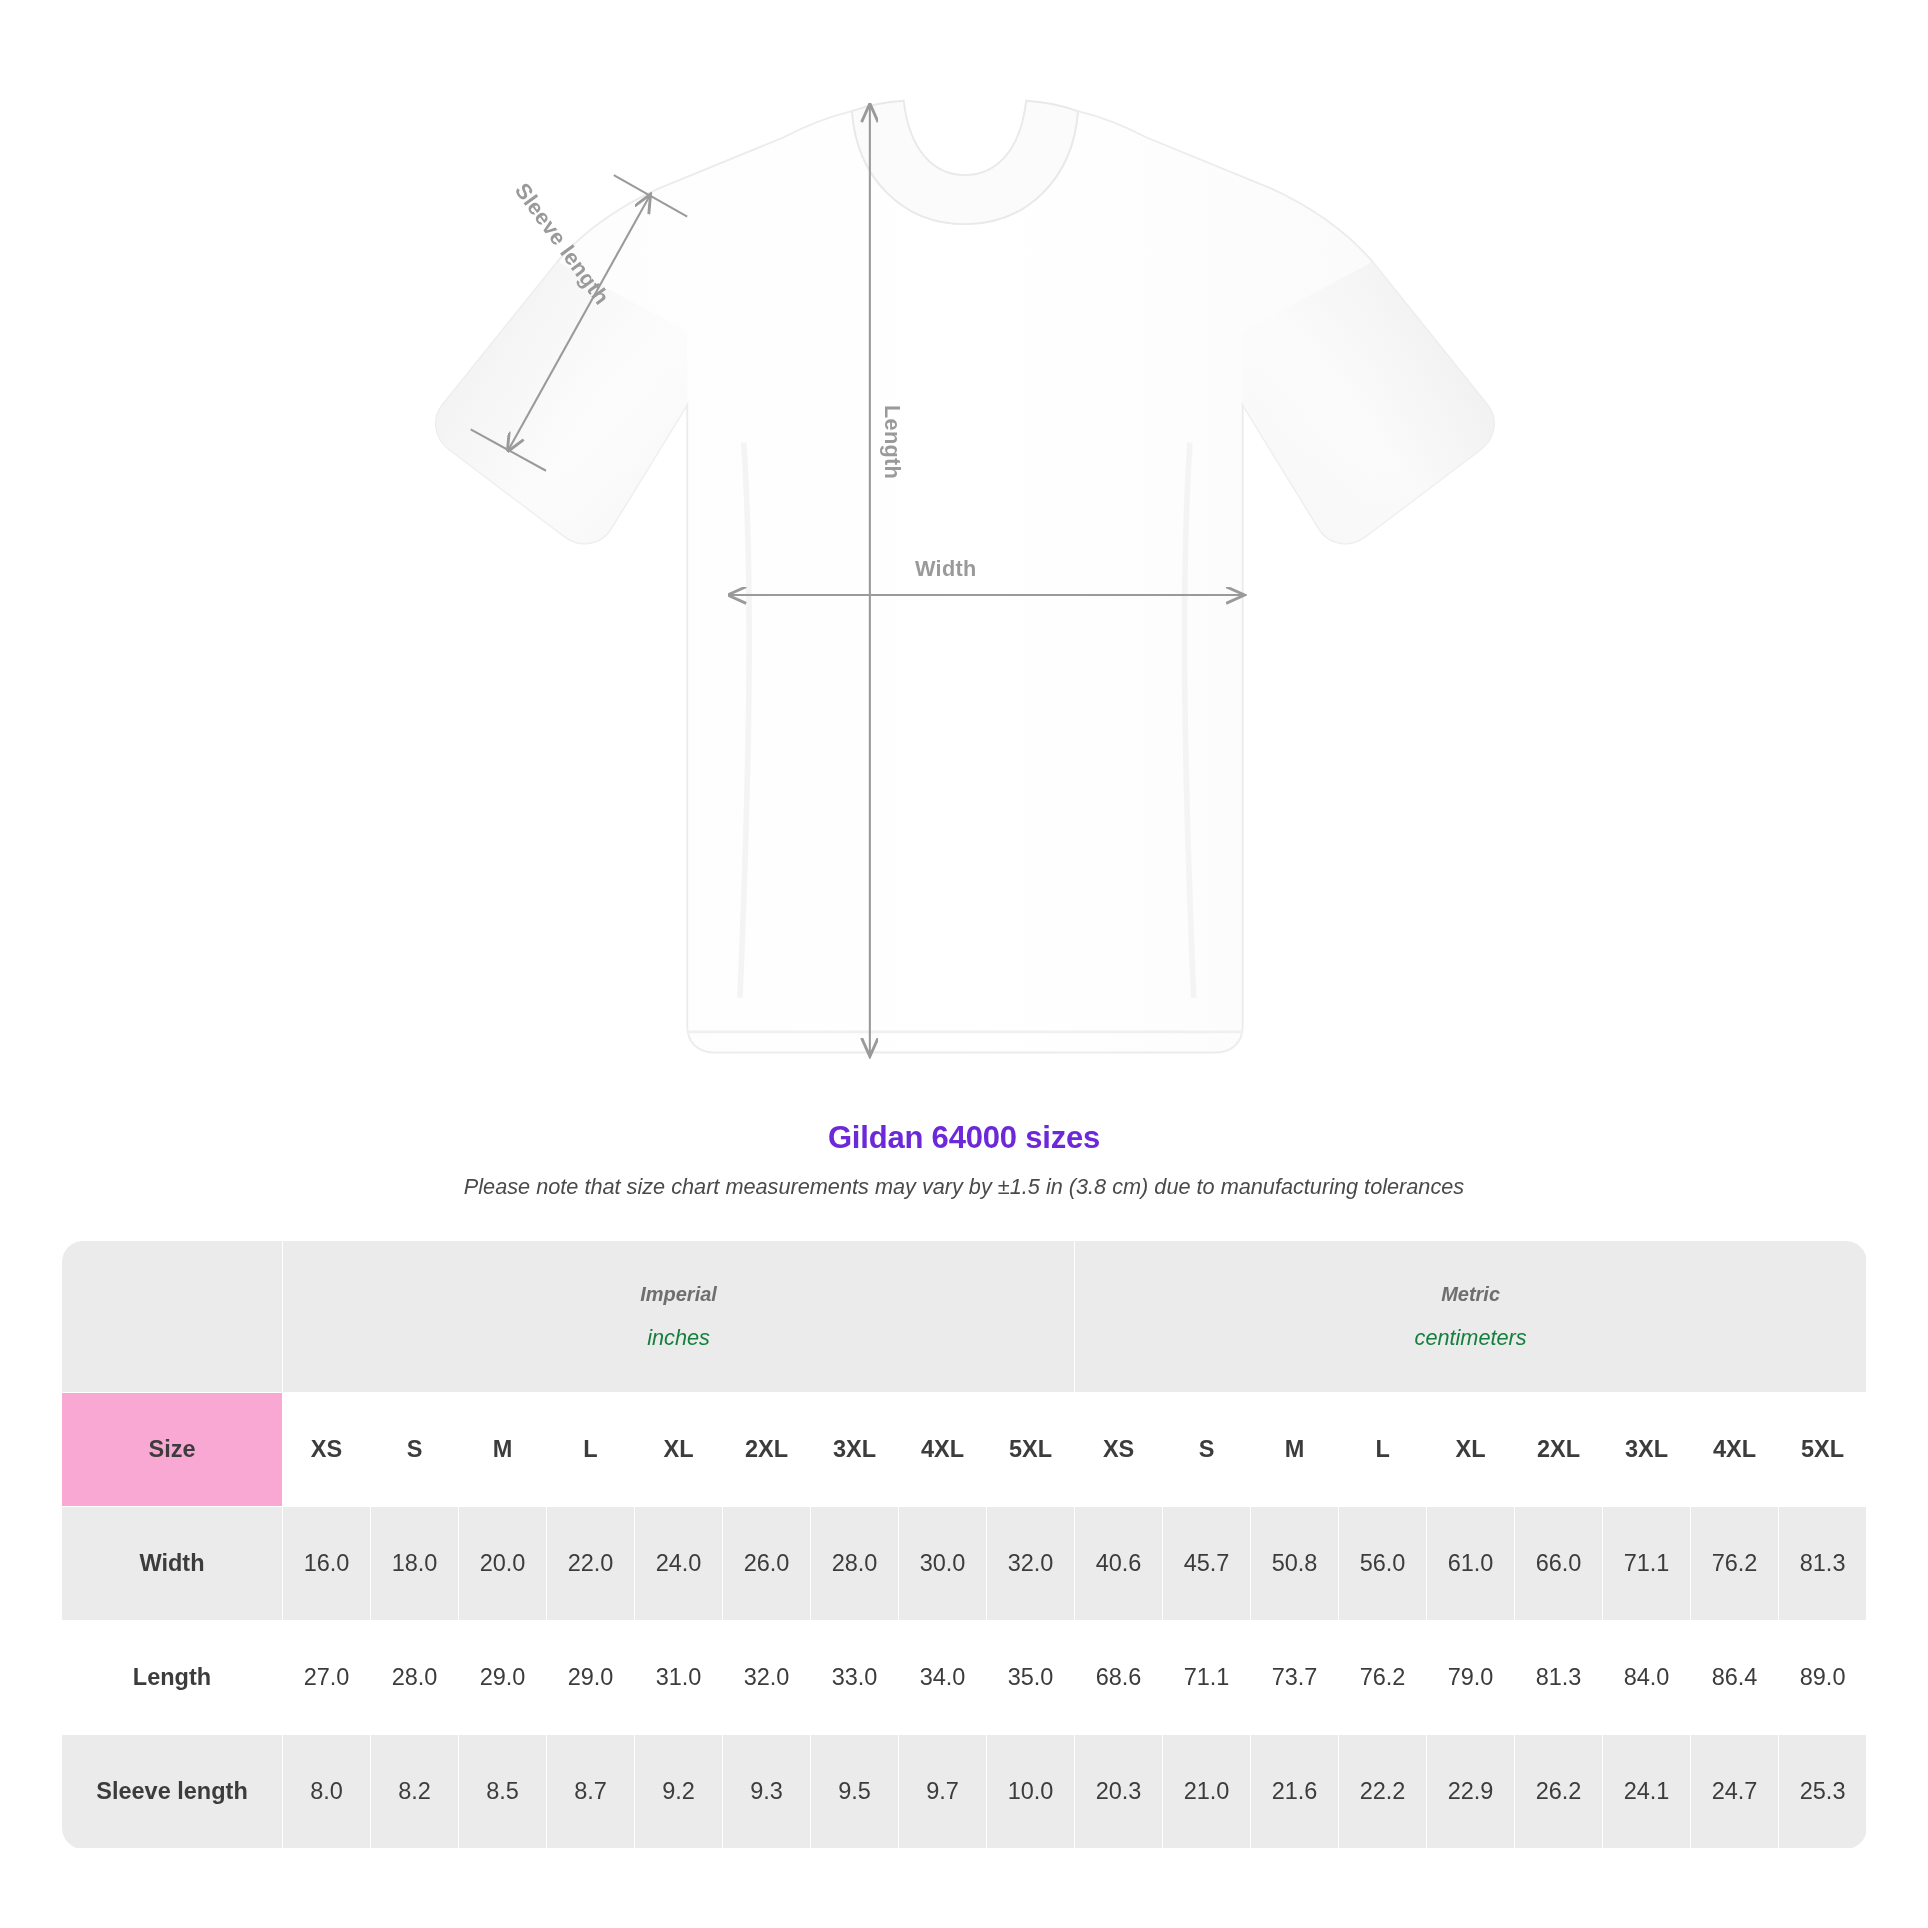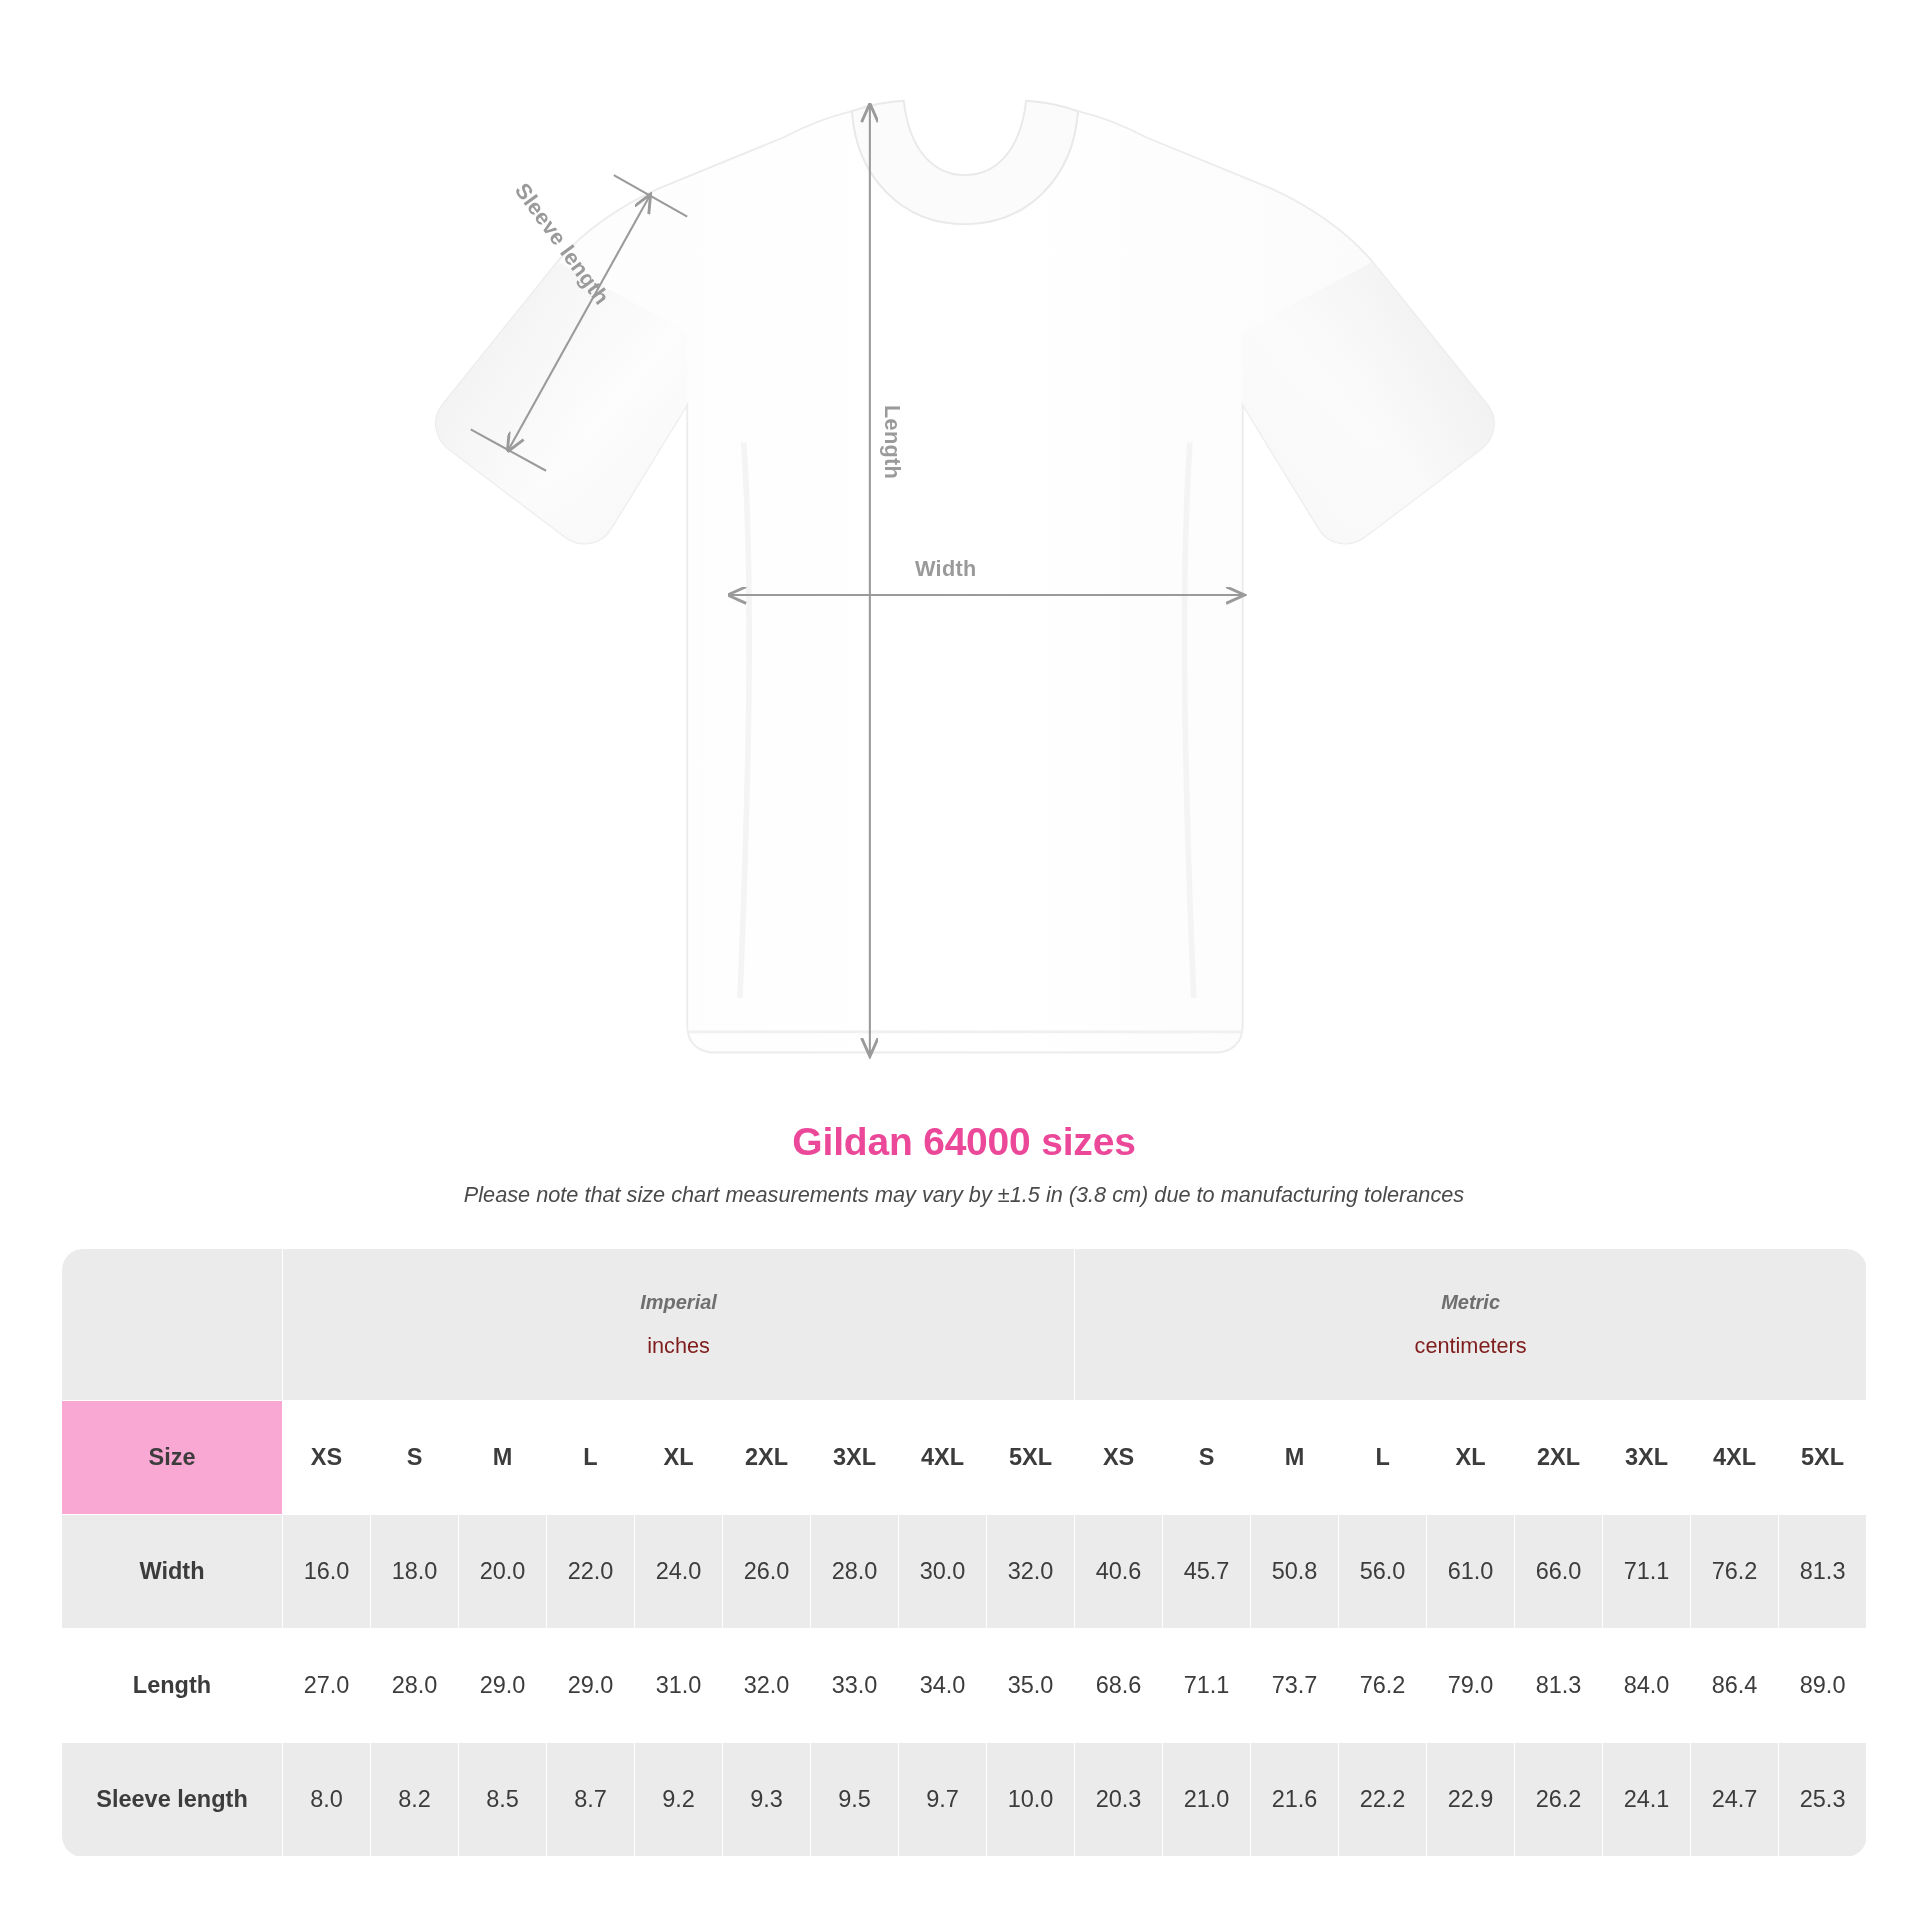--- a/index.html
+++ b/index.html
@@ -60,23 +60,23 @@
     left: 915px;
     top: 556px;
   }
 
   
   .title-block {
     text-align: center;
     margin-top: 9.4px;
   }
   .chart-title {
-    font-size: 39px;
-    font-weight: bold;
-    color: #ec4899;
+    font-size: 31px;
+    font-weight: bold;
+    color: #6d28d9;
     letter-spacing: -0.2px;
   }
   .chart-note {
     margin-top: 18px;
     font-size: 21.7px;
     font-style: italic;
     color: #4a4a4a;
   }
 
   
@@ -107,21 +107,22 @@
   }
   .unit-name {
     font-size: 20px;
     font-weight: bold;
     font-style: italic;
     color: #6f6f6f;
   }
   .unit-sub {
     margin-top: 19px;
     font-size: 21.7px;
-    color: #7f1d1d;
+    font-style: italic;
+    color: #15803d;
   }
   .corner-cell {
     background: #ebebeb;
   }
 
   
   .hdr-row td {
     background: #ffffff;
     height: 111px;
     font-weight: bold;

